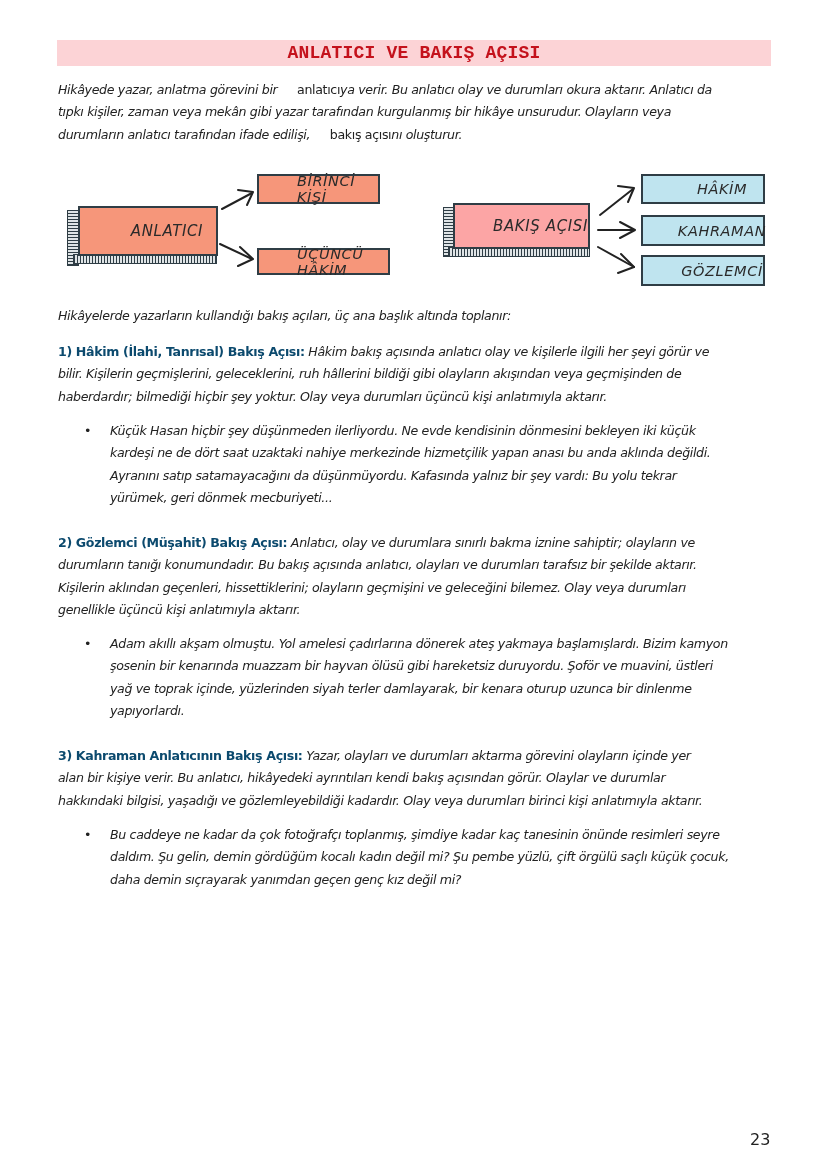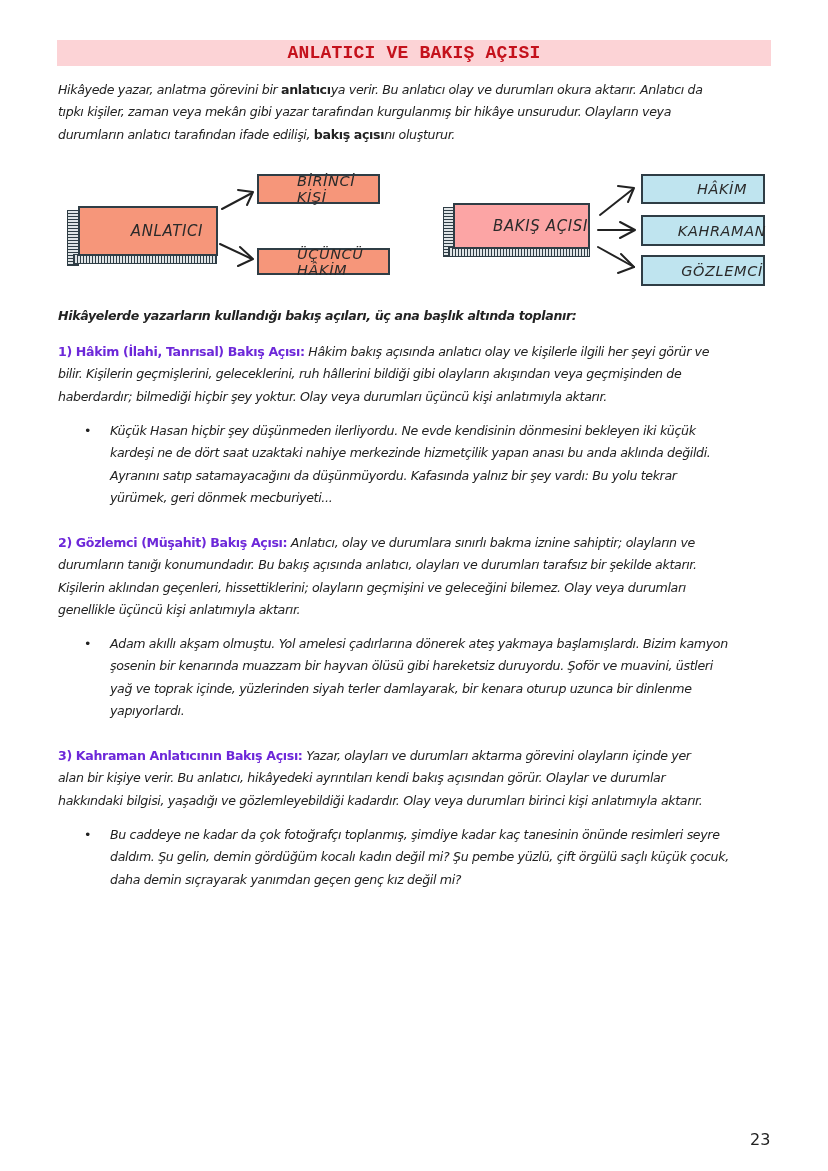--- a/index.html
+++ b/index.html
@@ -4,22 +4,22 @@
 <style>
   html, body { margin: 0; padding: 0; background: #ffffff; }
   body { width: 828px; height: 1171px; position: relative; overflow: hidden;
          font-family: "DejaVu Sans", sans-serif; color: #1f1f1f; }
   .title-bar { position: absolute; left: 57px; top: 40px; width: 714px; height: 26px;
                background: #fcd3d6; text-align: center; }
   .title-bar span { font-family: Liberation Mono, monospace; font-weight: bold; font-size: 18px;
                     color: #c4121c; line-height: 26px; letter-spacing: 0.2px; }
   .para { position: absolute; left: 58px; width: 710px; font-size: 12.6px; line-height: 22.3px;
           font-style: italic; font-family: "DejaVu Sans", sans-serif; color: #222; letter-spacing: -0.35px; }
-  .para b { font-style: normal; font-weight: bold; }
-  .heading { color: #6d28d9; font-weight: bold; font-style: normal; }
+  .para b { font-style: normal; font-weight: normal; margin-left: 16px; }
+  .heading { color: #0c4a6e; font-weight: bold; font-style: normal; }
   .bullet { position: absolute; left: 84px; width: 680px; font-size: 12.6px; line-height: 22.3px;
             font-style: italic; font-family: "DejaVu Sans", sans-serif; color: #222; letter-spacing: -0.35px; }
   .bullet .dot { position: absolute; left: 0; top: 0; font-style: normal; }
   .bullet .txt { display: block; margin-left: 26px; }
 
   
   .box { position: absolute; border: 2px solid #2f3d45; box-sizing: border-box;
          font-family: "DejaVu Sans", sans-serif; font-style: italic; color: #2a2a2a;
          display: flex; align-items: center; justify-content: center; letter-spacing: 0.6px; padding-left: 38px; }
   .box.orange { background: #f6967a; }
@@ -73,21 +73,21 @@
 <div class="box orange sub" style="left:257px; top:174px; width:123px; height:30px;">BİRİNCİ KİŞİ</div>
 <div class="box orange sub" style="left:257px; top:248px; width:133px; height:27px;">ÜÇÜNCÜ HÂKİM</div>
 
 <div class="shade-left" style="left:443px; top:207px; width:12px; height:50px;"></div>
 <div class="shade-bottom" style="left:448px; top:247px; width:142px; height:10px;"></div>
 <div class="box green main" style="left:453px; top:203px; width:137px; height:46px;">BAKIŞ AÇISI</div>
 <div class="box blue sub" style="left:641px; top:174px; width:124px; height:30px;">HÂKİM</div>
 <div class="box blue sub" style="left:641px; top:215px; width:124px; height:31px;">KAHRAMAN</div>
 <div class="box blue sub" style="left:641px; top:255px; width:124px; height:31px;">GÖZLEMCİ</div>
 
-<div class="para" style="top:305px;font-weight:bold;">Hikâyelerde yazarların kullandığı bakış açıları, üç ana başlık altında toplanır:</div>
+<div class="para" style="top:305px;">Hikâyelerde yazarların kullandığı bakış açıları, üç ana başlık altında toplanır:</div>
 
 <div class="para" style="top:341px;">
   <div><span class="heading">1) Hâkim (İlahi, Tanrısal) Bakış Açısı:</span><span> Hâkim bakış açısında anlatıcı olay ve kişilerle ilgili her şeyi görür ve</span></div>
   <div>bilir. Kişilerin geçmişlerini, geleceklerini, ruh hâllerini bildiği gibi olayların akışından veya geçmişinden de</div>
   <div>haberdardır; bilmediği hiçbir şey yoktur. Olay veya durumları üçüncü kişi anlatımıyla aktarır.</div>
 </div>
 <div class="bullet" style="top:420px;">
   <span class="dot">•</span>
   <span class="txt">
     <div>Küçük Hasan hiçbir şey düşünmeden ilerliyordu. Ne evde kendisinin dönmesini bekleyen iki küçük</div>

